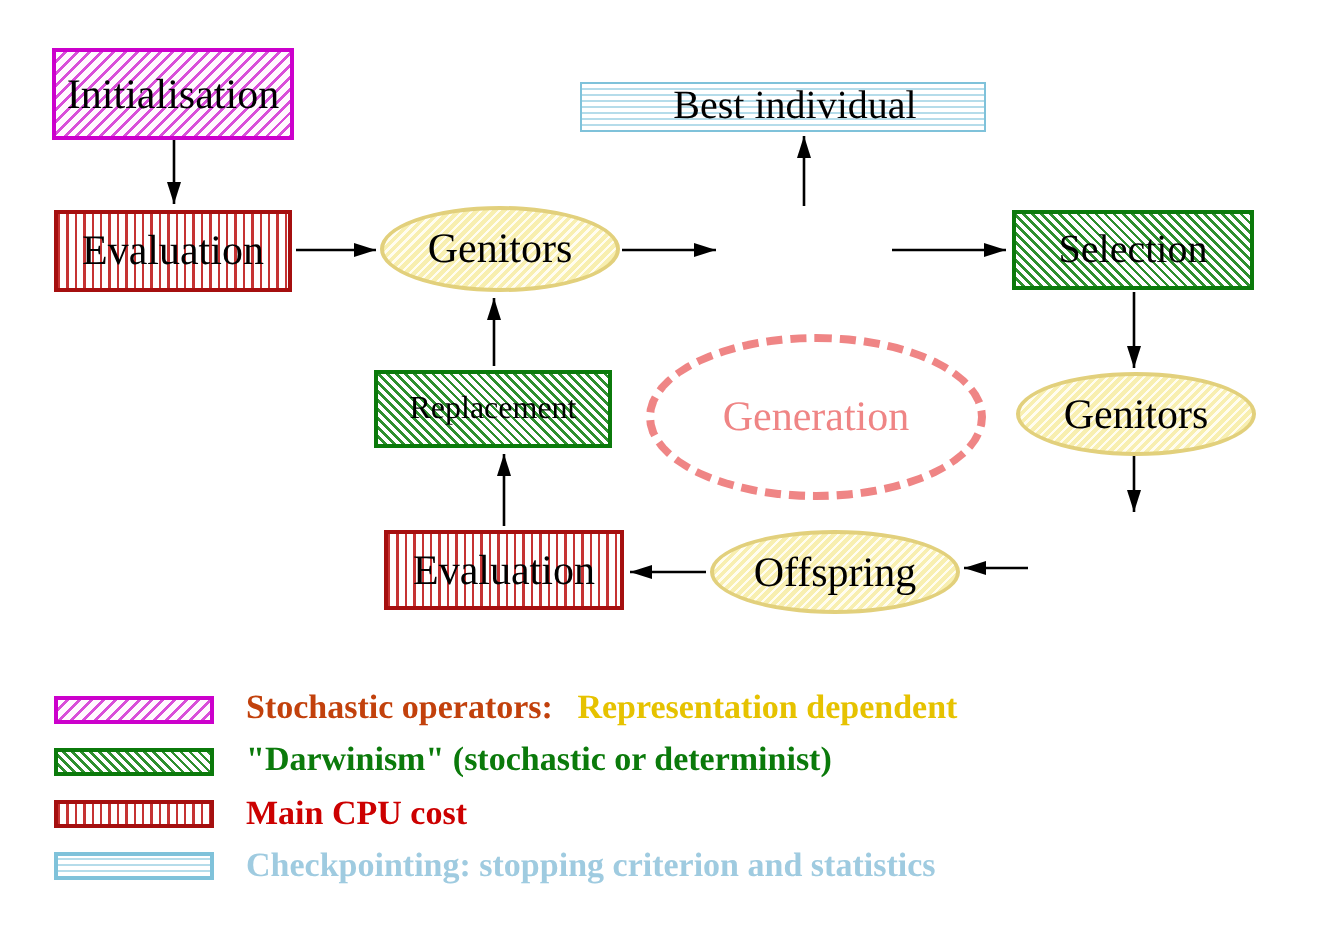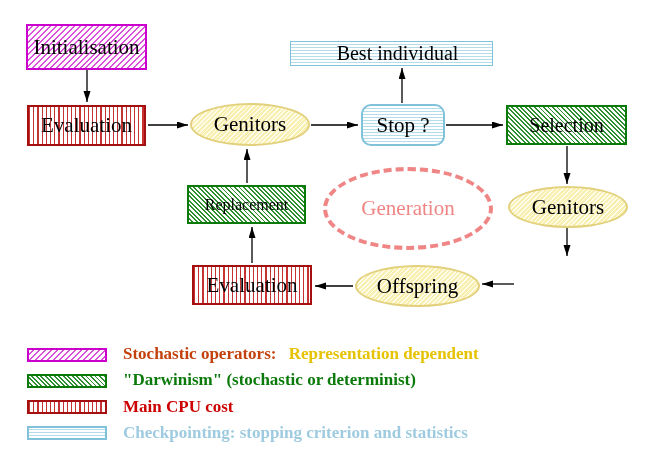--- a/index.html
+++ b/index.html
@@ -88,23 +88,20 @@
   </div>
 
   <div class="node hatch-yellow ellipse fs21" style="left:190px;top:103px;width:120px;height:43px;">
     <span>Genitors</span>
   </div>
 
   <div class="node stripes-cyan fs20" style="left:290px;top:41px;width:203px;height:25px;border-width:1px;padding-left:12px;">
     <span>Best individual</span>
   </div>
 
-  <div class="node stripes-cyan rounded fs21" style="left:361px;top:104px;width:84px;height:42px;">
-    <span>Stop ?</span>
-  </div>
 
   <div class="node hatch-yellow ellipse fs21" style="left:508px;top:186px;width:120px;height:42px;">
     <span>Genitors</span>
   </div>
 
   <div class="node hatch-green fs20" style="left:506px;top:105px;width:121px;height:40px;">
     <span>Selection</span>
   </div>
 
 

